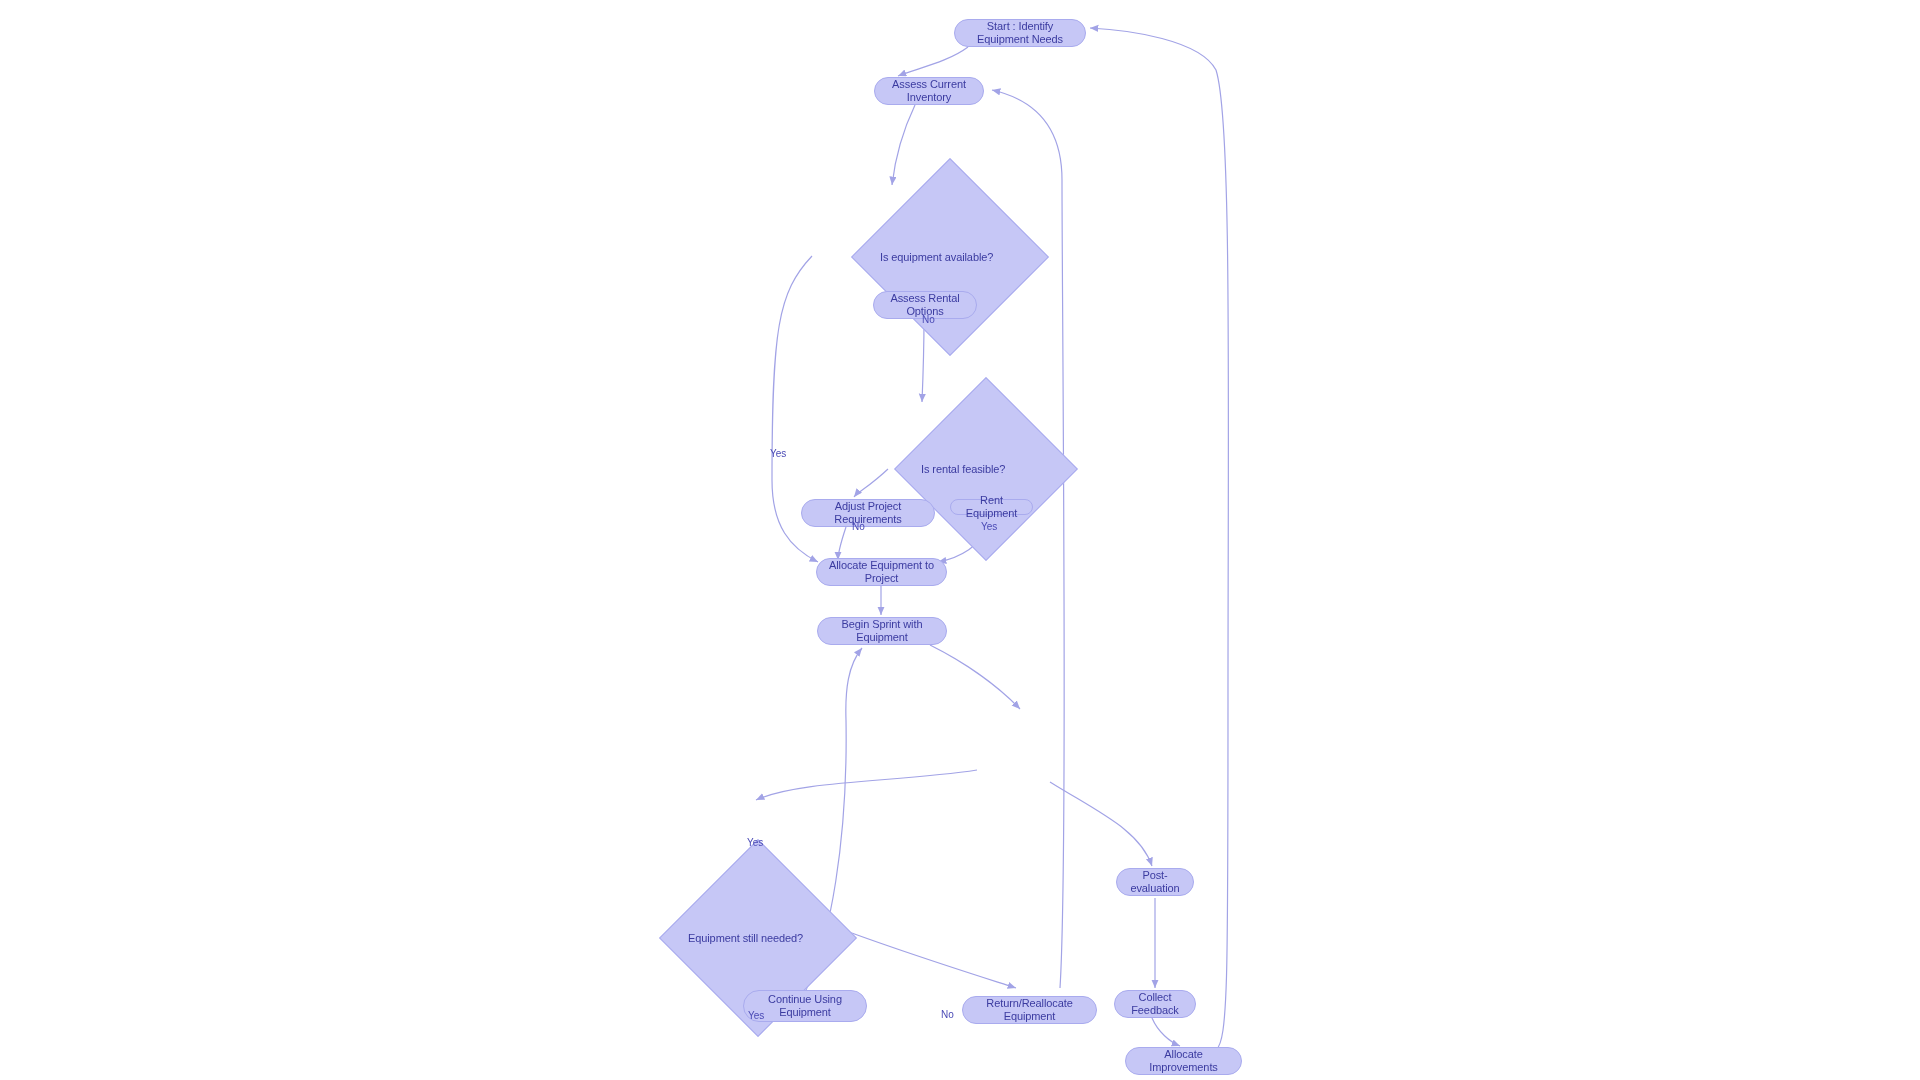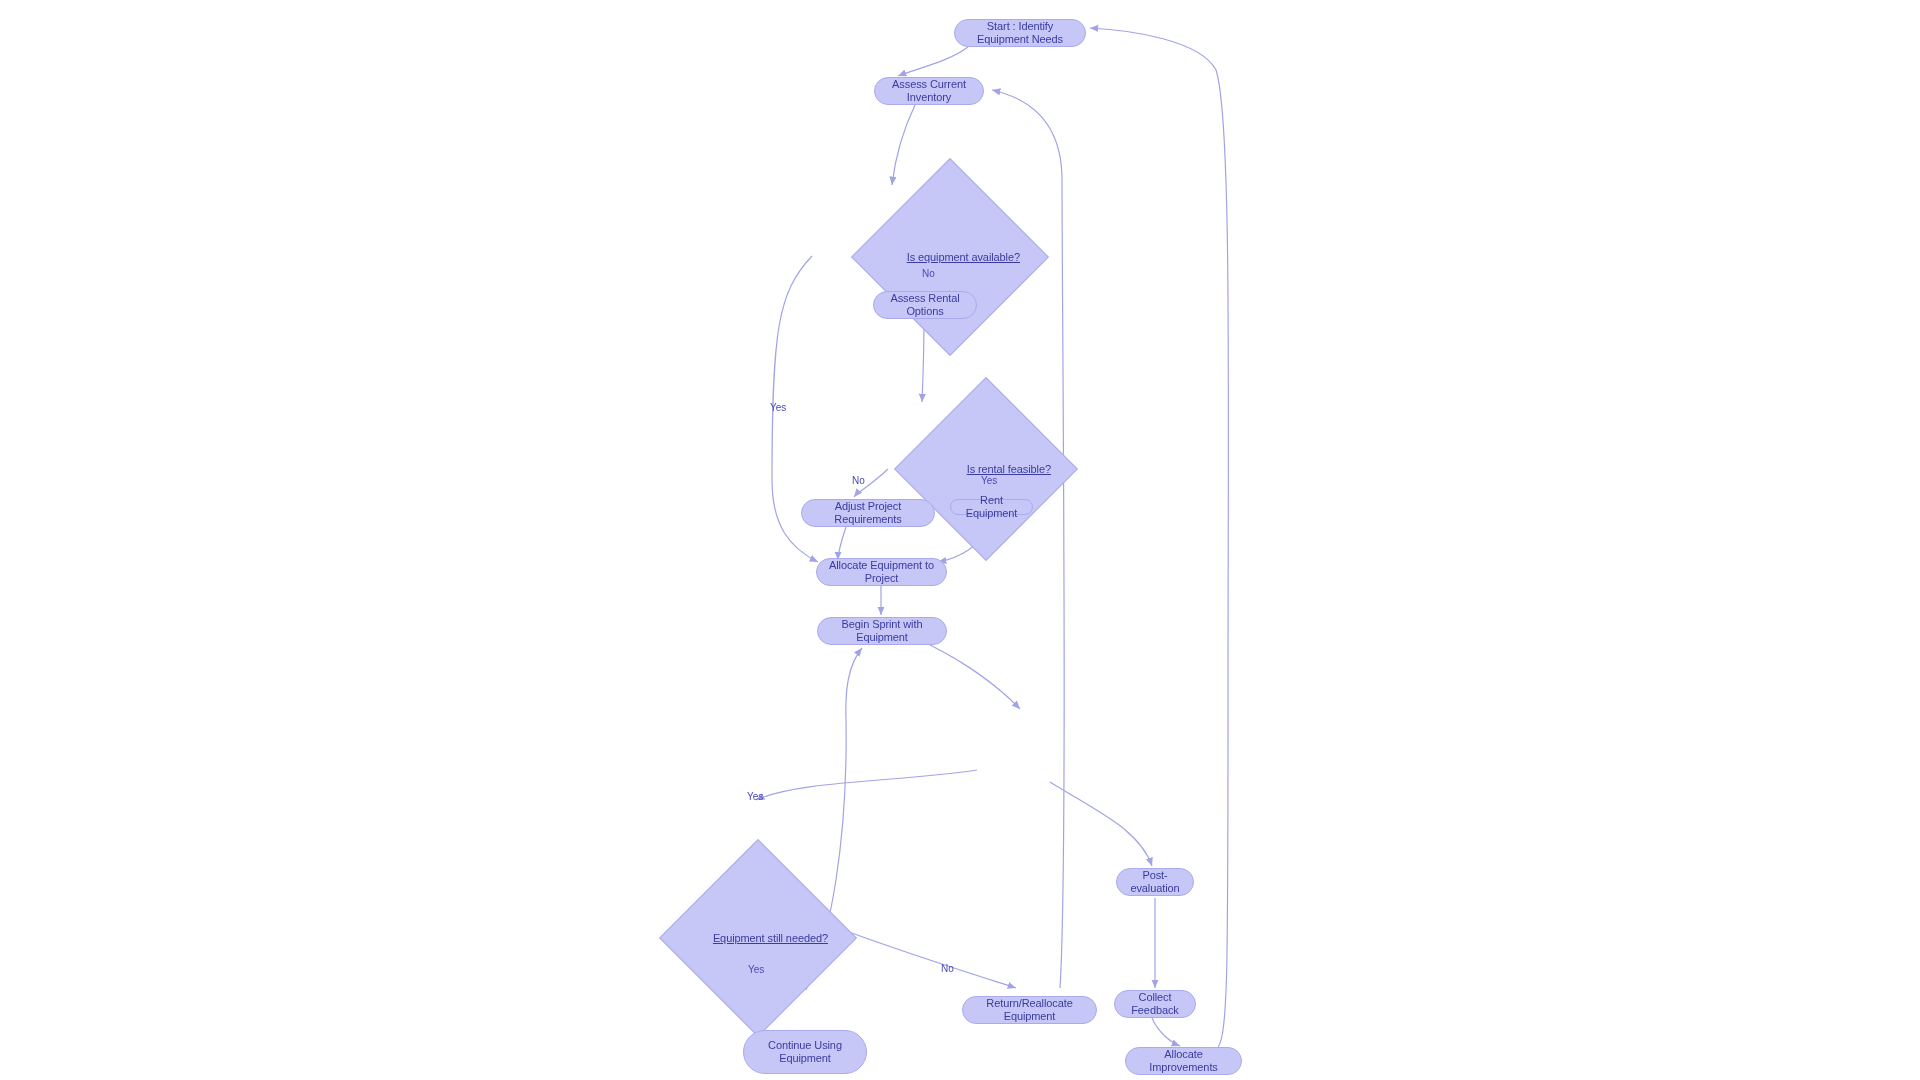--- a/index.html
+++ b/index.html
@@ -22,38 +22,37 @@
     left: 0;
     top: 0;
     width: 1920px;
     height: 1080px;
   }
   .node {
     position: absolute;
     box-sizing: border-box;
     display: flex;
     align-items: center;
-    justify-content: flex-end;
+    justify-content: flex-start;
     text-align: center;
     color: #3b3ba0;
     font-size: 11px;
     letter-spacing: -0.1px;
     line-height: 1.15;
     user-select: none;
   }
   .node.process {
     background: #c6c7f6;
     border: 1px solid #a9abee;
     border-radius: 999px;
     padding: 0 10px;
   }
   .node.decision {
     background: transparent;
     border: none;
-    text-decoration: underline;
   }
   .diamond-shape {
     position: absolute;
     left: 0;
     top: 0;
     width: 100%;
     height: 100%;
     background: #c6c7f6;
     border: 1px solid #a9abee;
     transform: rotate(45deg);
@@ -66,20 +65,21 @@
     color: #3b3ba0;
     font-size: 11px;
   }
   .edge-label {
     position: absolute;
     color: #4a4ab5;
     font-size: 10px;
     white-space: nowrap;
     user-select: none;
     background: transparent;
+    margin-top: 46px;
   }
 </style>
 </head>
 <body>
 
 <div id="flow-root">
 
   <svg id="edge-layer" viewBox="0 0 1920 1080" xmlns="http://www.w3.org/2000/svg">
     <defs>
       <marker id="arrow" markerWidth="9" markerHeight="9" refX="7" refY="3" orient="auto" markerUnits="strokeWidth">
@@ -167,21 +167,21 @@
   <div class="node process" style="left:817px; top:617px; width:130px; height:28px;">
     <span>Begin Sprint with Equipment</span>
   </div>
 
 
   <div class="node decision" style="left:688px; top:868px; width:140px; height:140px;">
     <span class="diamond-shape"></span>
     <span class="diamond-label">Equipment still needed?</span>
   </div>
 
-  <div class="node process" style="left:743px; top:990px; width:124px; height:44px;margin-top:40px;">
+  <div class="node process" style="left:743px; top:990px; width:124px; height:32px;">
     <span>Continue Using Equipment</span>
   </div>
 
   <div class="node process" style="left:962px; top:990px; width:135px; height:28px;margin-top:6px;">
     <span>Return/Reallocate Equipment</span>
   </div>
 
   <div class="node process" style="left:1116px; top:868px; width:78px; height:28px;">
     <span>Post-evaluation</span>
   </div>

